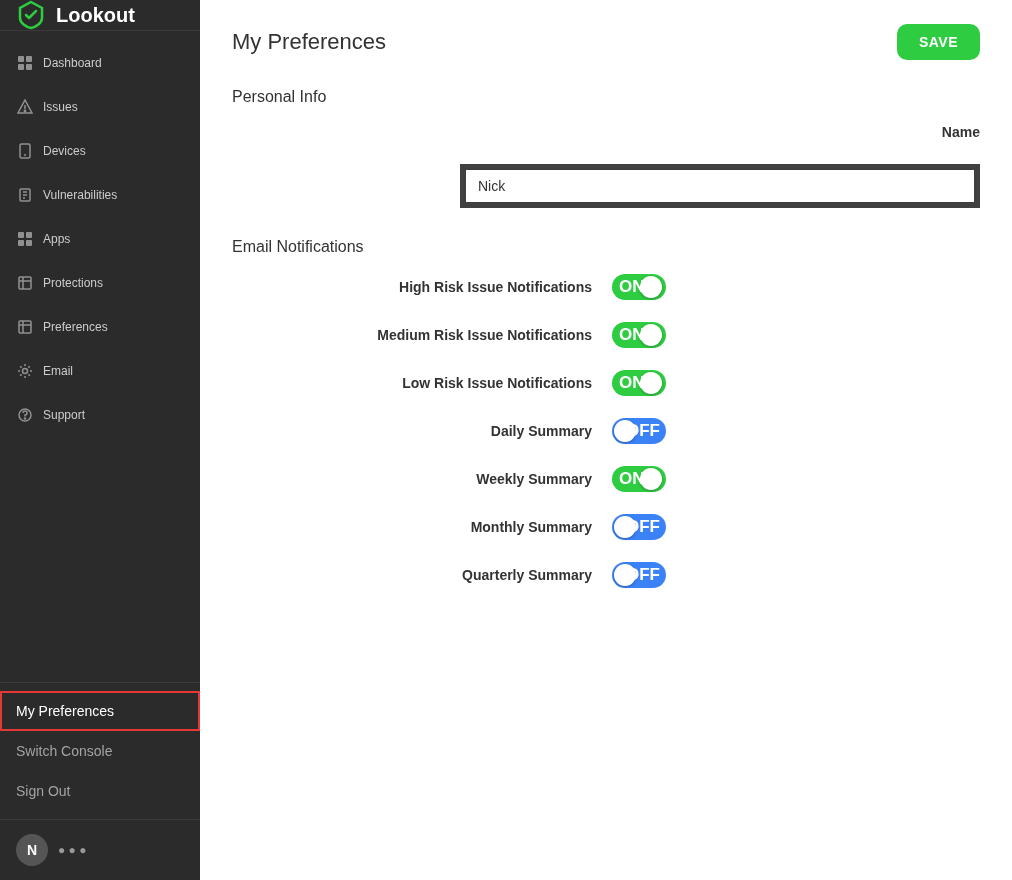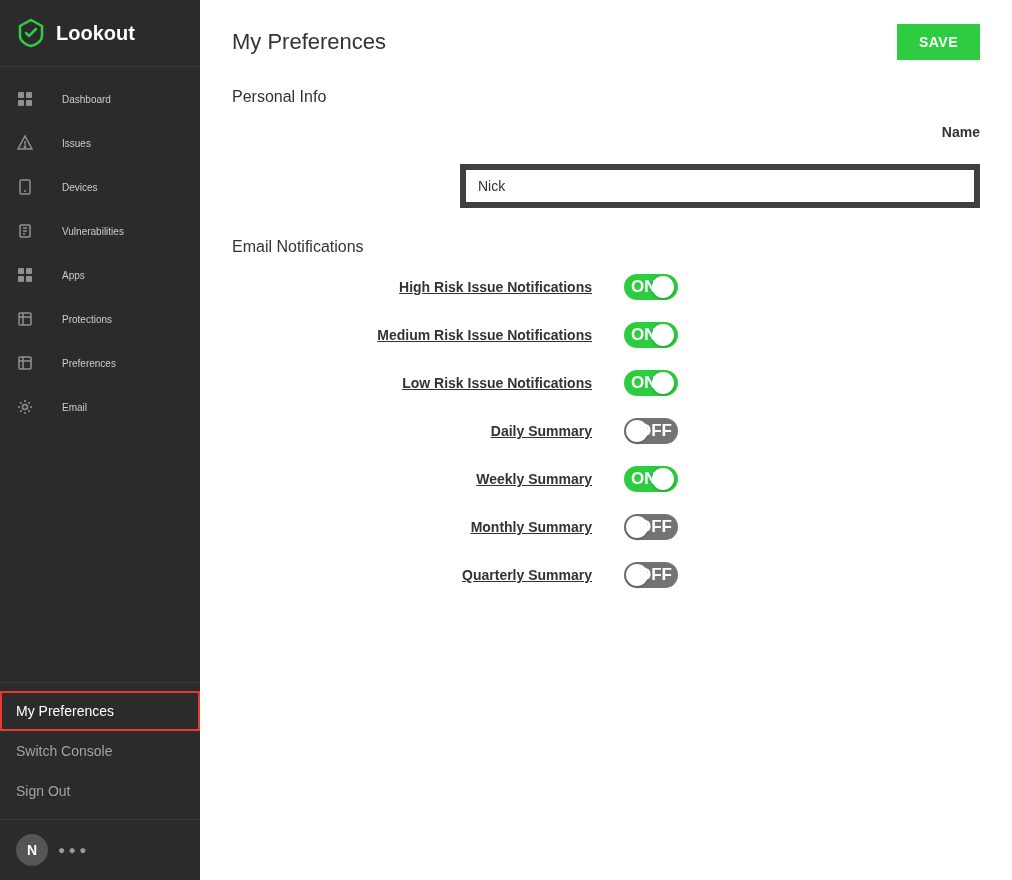--- a/index.html
+++ b/index.html
@@ -12,45 +12,45 @@
       background: #2b2b2b;
       color: #ccc;
       display: flex;
       flex-direction: column;
       height: 880px;
     }
 
     .sidebar-logo {
       display: flex;
       align-items: center;
-      padding: 18px 16px;
+      padding: 0 16px;
       gap: 10px;
       color: #fff;
       font-size: 20px;
       font-weight: bold;
       border-bottom: 1px solid #3a3a3a;
     }
 
     .logo-icon {
       width: 30px;
       height: 30px;
     }
 
     .sidebar-nav {
       flex: 1;
       padding: 10px 0;
     }
 
     .nav-item {
       display: flex;
       align-items: center;
-      gap: 28px;
+      gap: 9px;
       padding: 13px 16px;
       color: #ccc;
-      font-size: 10px;
+      font-size: 12px;
       cursor: pointer;
       transition: background 0.15s;
     }
 
     .nav-item .nav-icon {
       width: 18px;
       height: 18px;
       display: flex;
       align-items: center;
       justify-content: center;
@@ -130,21 +130,21 @@
     }
 
     .save-button {
       background: #2ecc40;
       color: #fff;
       border: none;
       padding: 10px 22px;
       font-size: 14px;
       font-weight: bold;
       cursor: pointer;
-      border-radius: 0;
+      border-radius: 10px;
       letter-spacing: 0.5px;
     }
 
     .section-title {
       font-size: 16px;
       color: #333;
       margin-bottom: 18px;
       font-weight: 400;
     }
 
@@ -187,42 +187,41 @@
       margin-bottom: 22px;
       padding-left: 20px;
     }
 
     .toggle-label {
       font-size: 14px;
       color: #333;
       font-weight: 600;
       width: 340px;
       text-align: right;
-      margin-right: 32px;
-      text-decoration: underline;
+      margin-right: 20px;
     }
 
     
     .toggle {
       position: relative;
       display: inline-flex;
       align-items: center;
       width: 54px;
       height: 26px;
       border-radius: 13px;
       cursor: pointer;
       transition: background 0.2s;
     }
 
     .toggle.on {
       background: #2ecc40;
     }
 
     .toggle.off {
-      background: #737373;
+      background: #3b82f6;
       text-decoration: underline;
     }
 
     .toggle-knob {
       position: absolute;
       width: 22px;
       height: 22px;
       border-radius: 50%;
       background: #fff;
       top: 2px;
@@ -352,20 +351,30 @@
     <div class="nav-item">
       <span class="nav-icon">
         <svg width="16" height="16" viewBox="0 0 16 16" fill="none" stroke="#aaa" stroke-width="1.5">
             <circle cx="8" cy="8" r="2.5"></circle>
             <path d="M8 1v2M8 13v2M1 8h2M13 8h2M3.2 3.2l1.4 1.4M11.4 11.4l1.4 1.4M3.2 12.8l1.4-1.4M11.4 4.6l1.4-1.4"></path>
           </svg>
       </span>
       <span>Email</span>
     </div>
 
+    <div class="nav-item">
+      <span class="nav-icon">
+        <svg width="16" height="16" viewBox="0 0 16 16" fill="none" stroke="#aaa" stroke-width="1.5">
+            <circle cx="8" cy="8" r="6"></circle>
+            <path d="M6 6a2 2 0 1 1 2 2v1.5"></path>
+            <circle cx="8" cy="11.5" r="0.6" fill="#aaa"></circle>
+          </svg>
+      </span>
+      <span>Support</span>
+    </div>
   </nav>
 
   <div class="sidebar-bottom">
     <div class="bottom-item active">
       <span>My Preferences</span>
     </div>
     <div class="bottom-item">
       <span>Switch Console</span>
     </div>
     <div class="bottom-item">

